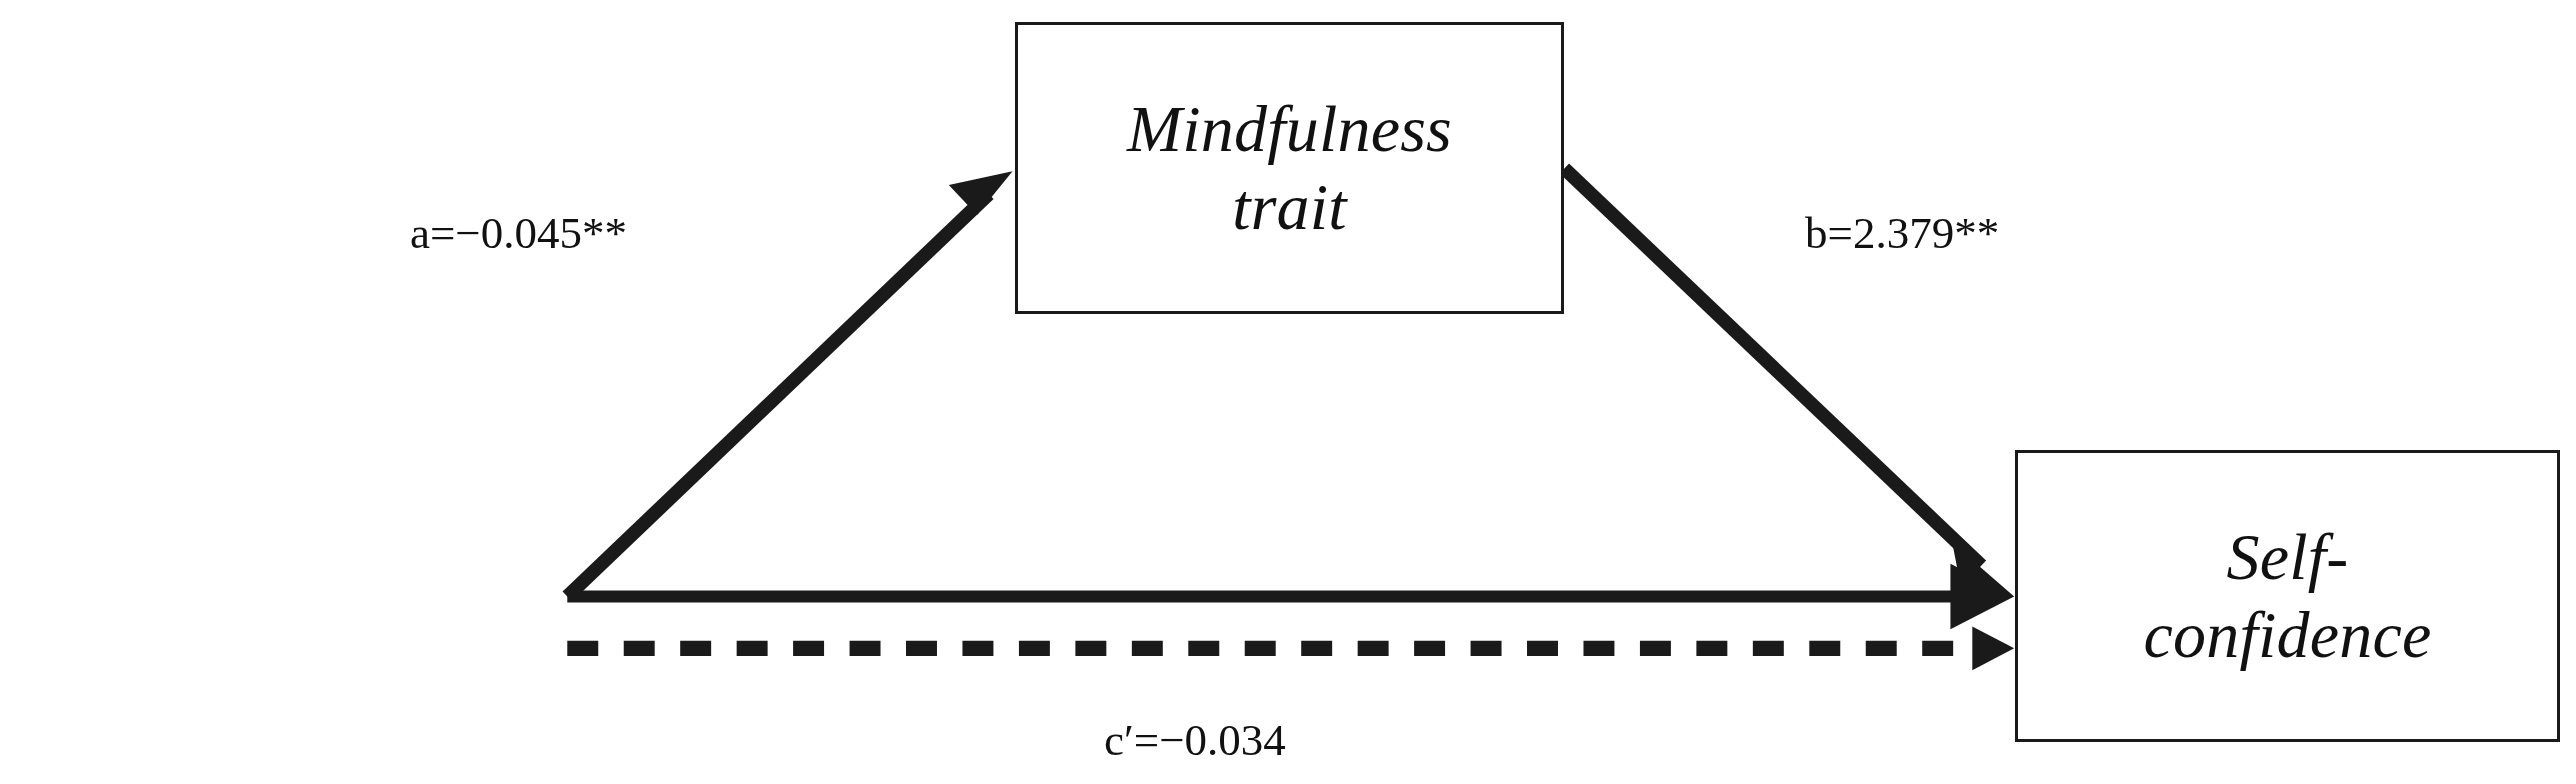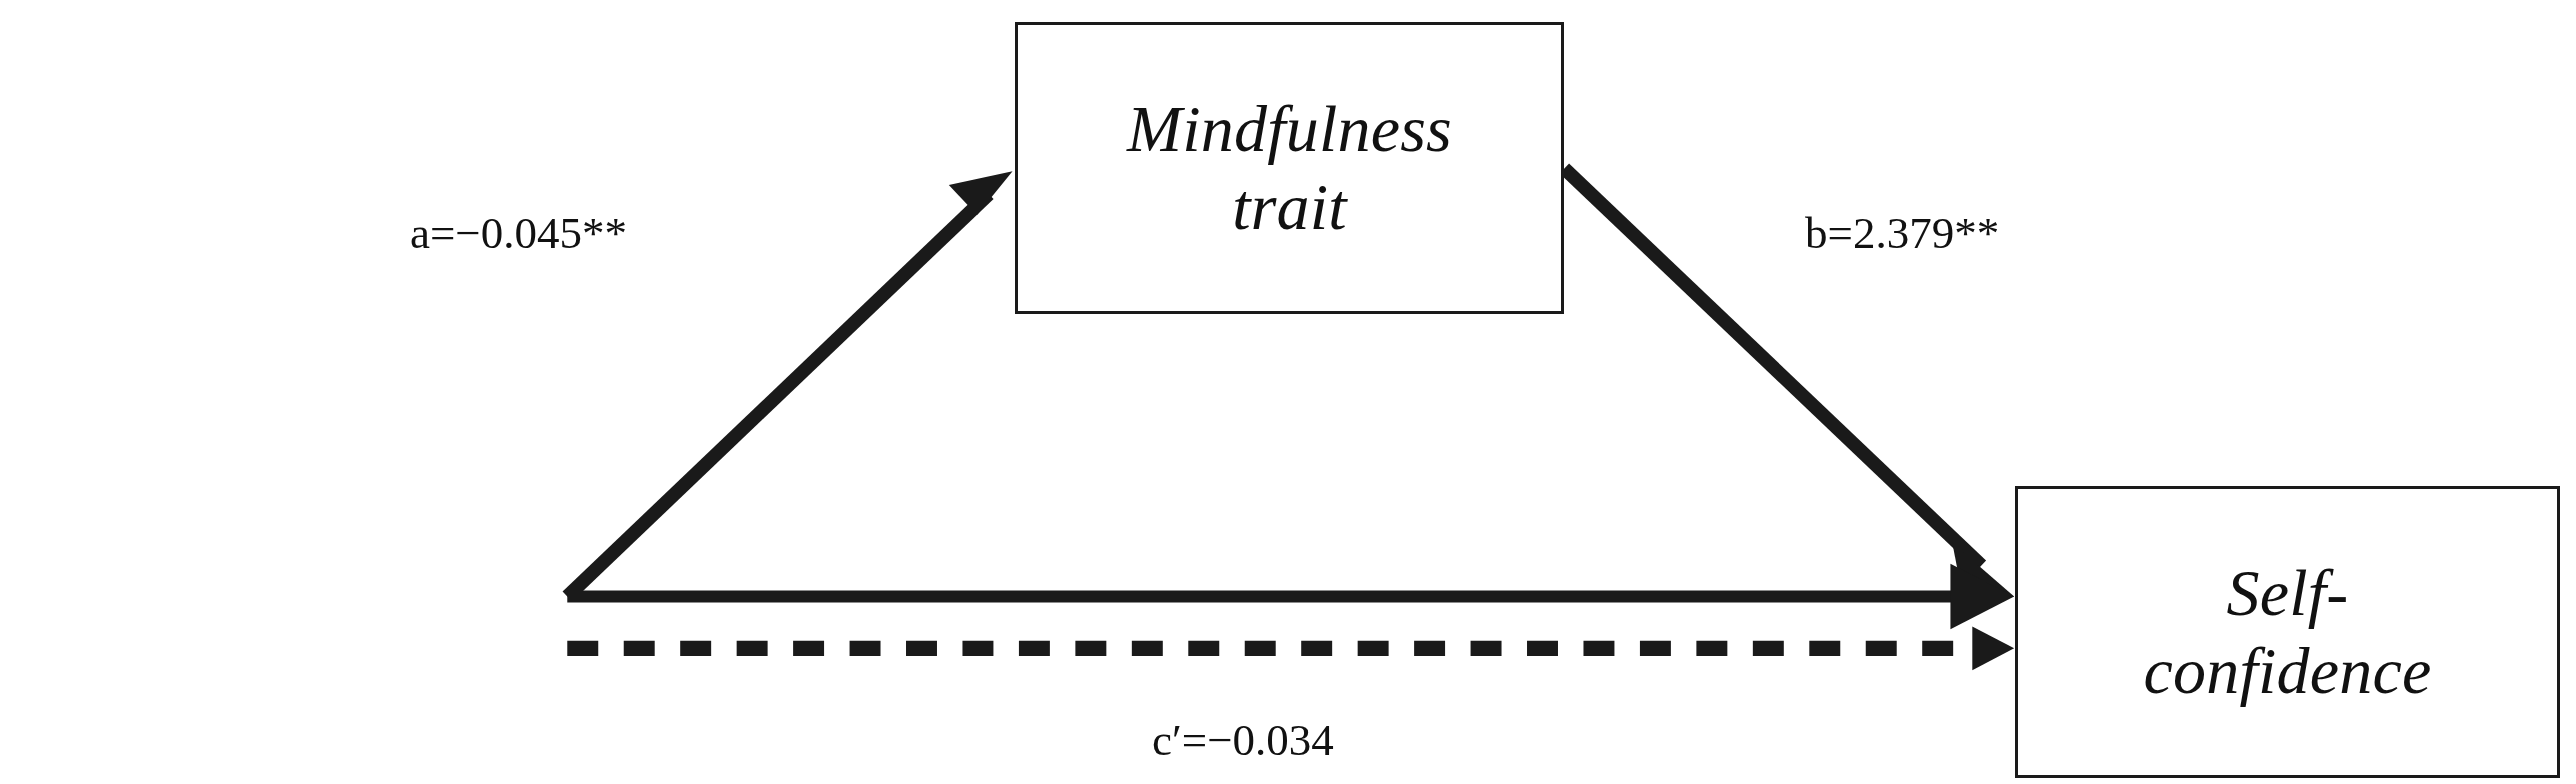--- a/index.html
+++ b/index.html
@@ -34,42 +34,42 @@
     white-space: pre-line;
     letter-spacing: 0.2px;
   }
   #node-impulsiveness {
     left: 20px;  top: 450px;  width: 547px; height: 294px;
   }
   #node-mindfulness {
     left: 1015px; top: 22px;  width: 549px; height: 292px;
   }
   #node-selfconfidence {
-    left: 2015px; top: 450px; width: 545px; height: 292px; margin-top: 36px;
+    left: 2015px; top: 450px; width: 545px; height: 292px;
   }
   
   #paths {
     position: absolute;
     left: 0; top: 0;
     width: 2576px;
     height: 785px;
     pointer-events: none;
   }
   
   .coef-label {
     position: absolute;
     font-size: 45px;
     color: #111111;
     white-space: nowrap;
     line-height: 1;
   }
   #label-a  { left: 410px;  top: 211px; }
   #label-b  { left: 1805px; top: 211px; }
   #label-c  { left: 1135px; top: 472px; }
-  #label-cp { left: 1104px; top: 718px; margin-left: 48px; }
+  #label-cp { left: 1104px; top: 718px; }
 </style>
 </head>
 <body>
 
 <div id="canvas">
 
   <svg id="paths" viewBox="0 0 2829 862" width="2576" height="785" xmlns="http://www.w3.org/2000/svg">
 
     <g>
       <line x1="623" y1="655" x2="1086" y2="213" stroke="#1a1a1a" stroke-width="15" stroke-linecap="butt"></line>

